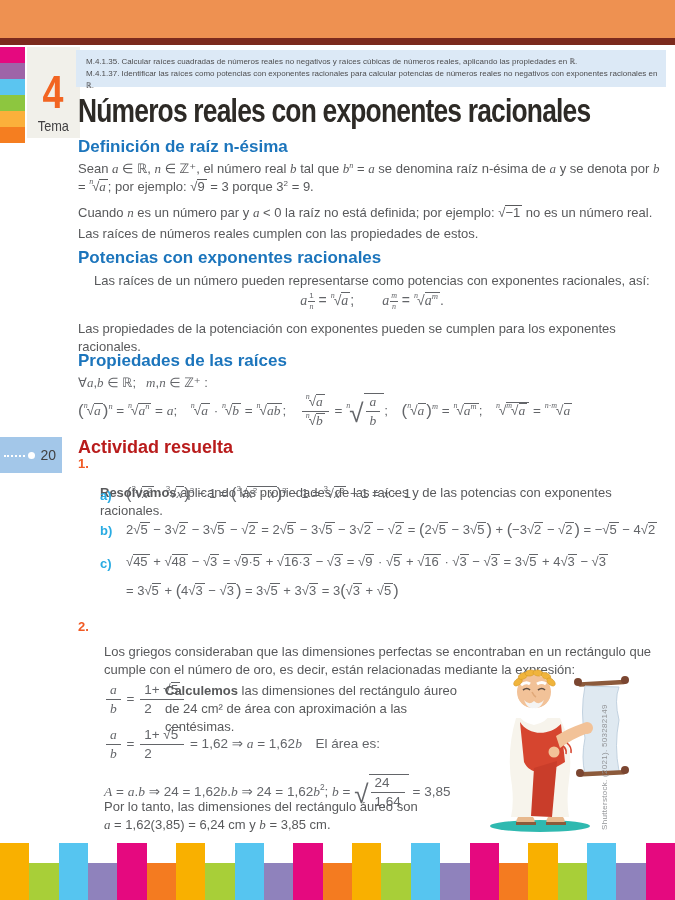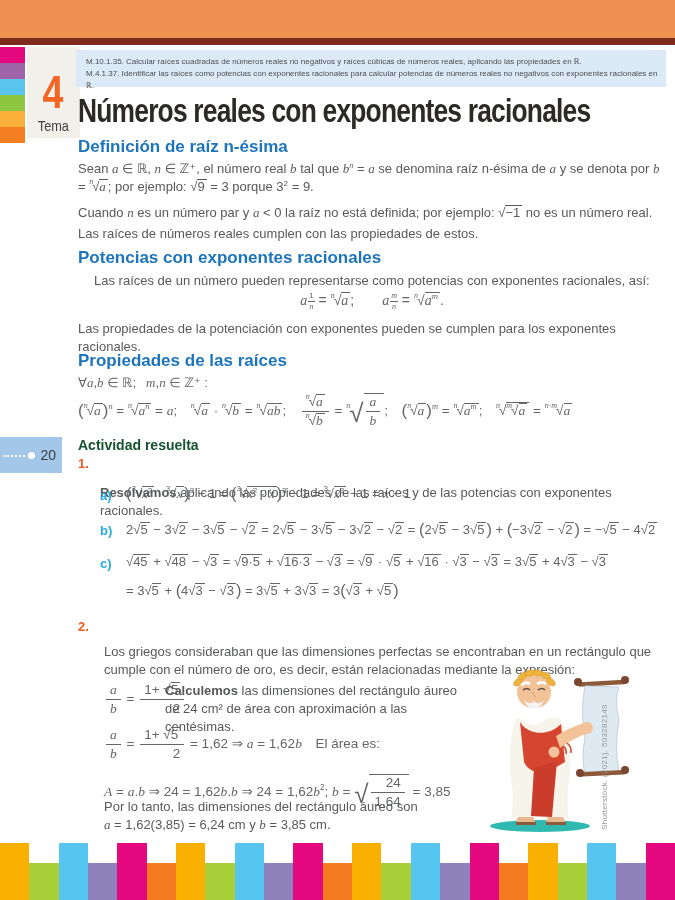--- a/index.html
+++ b/index.html
@@ -16,33 +16,33 @@
             display:flex;flex-direction:column;align-items:center;justify-content:flex-end;}
   .tema-number{font-size:47px;font-weight:bold;color:#F26522;line-height:1;transform:scaleX(.8);margin-bottom:2px;}
   .tema-label{font-size:15px;color:#414042;transform:scaleX(.85);margin-bottom:4px;}
   
   .standards{position:absolute;left:76px;top:50px;width:572px;height:26px;background:#DCE9F6;
              padding:6px 8px 5px 10px;font-size:8px;line-height:12px;color:#4D4D4F;}
   
   .title{position:absolute;left:78px;top:92px;font-size:33px;font-weight:bold;color:#2D2A26;
          transform:scaleX(.8);transform-origin:left top;white-space:nowrap;letter-spacing:-1px;}
   .h-blue{position:absolute;font-size:17px;font-weight:bold;color:#1C75BC;}
-  .h-orange{position:absolute;font-size:14px;font-weight:bold;color:#14532d;}
+  .h-orange{position:absolute;font-size:18px;font-weight:bold;color:#b91c1c;}
   .body-text{position:absolute;font-size:13px;line-height:18px;color:#58595B;}
   .math{color:#636569;}
   .num{position:absolute;font-size:13px;font-weight:bold;color:#F15A24;}
   .letter{position:absolute;font-size:13px;font-weight:bold;color:#29ABE2;}
   
   i{font-family:"Liberation Serif",serif;font-style:italic;}
   sup{font-size:.62em;line-height:0;}
   sup.ix{font-size:8px;vertical-align:7px;margin-right:-1px;}
   .rad{font-style:normal;}
   .rad2{font-size:26px;line-height:0;vertical-align:-7px;}
   .ov{display:inline-block;border-top:1px solid currentColor;padding:0 2px 0 0;line-height:1.1;}
-  .fr{display:inline-flex;flex-direction:column;vertical-align:middle;text-align:right;line-height:1.15;margin:0 2px;}
+  .fr{display:inline-flex;flex-direction:column;vertical-align:middle;text-align:left;line-height:1.15;margin:0 2px;}
   .fr .nu{border-bottom:1px solid currentColor;padding:0 4px 1px;}
   .fr .de{padding:1px 4px 0;}
   sup.sf{display:inline-flex;flex-direction:column;text-align:center;font-size:8px;line-height:1.2;vertical-align:7px;margin-left:1px;}
   sup.sf .nu{border-bottom:1px solid currentColor;padding:0 1px;}
   .par{font-size:1.25em;vertical-align:-1px;}
   
   .page-band{position:absolute;left:0;top:437px;width:62px;height:36px;background:#A3C7E9;
              display:flex;align-items:center;padding:0 6px 0 4px;box-sizing:border-box;}
   .leader{flex:1;border-bottom:2px dotted #ffffff;margin-right:3px;height:1px;}
   .leader-dot{width:7px;height:7px;border-radius:50%;background:#ffffff;margin-right:5px;}
@@ -72,21 +72,21 @@
       <div class="side-tab" style="background: rgb(251, 176, 59);"></div>
       <div class="side-tab" style="background: rgb(245, 126, 32);"></div>
     </div>
 
   <div class="tema-tab">
     <div class="tema-number">4</div>
     <div class="tema-label">Tema</div>
   </div>
 
   <div class="standards">
-    <div>M.10.1.35. Calcular raíces cuadradas de números reales no negativos y raíces cúbicas de números reales, aplicando las propiedades en ℝ.</div>
+    <div>M.4.1.35. Calcular raíces cuadradas de números reales no negativos y raíces cúbicas de números reales, aplicando las propiedades en ℝ.</div>
     <div>M.4.1.37. Identificar las raíces como potencias con exponentes racionales para calcular potencias de números reales no negativos con exponentes racionales en ℝ.</div>
   </div>
 
   <div class="title">Números reales con exponentes racionales</div>
 
   <div class="h-blue" style="left:78px;top:137px;">Definición de raíz n-ésima</div>
   <div class="body-text" style="left:78px;top:160px;width:588px;">Sean <i>a</i> ∈ ℝ, <i>n</i> ∈ ℤ⁺, el número real <i>b</i> tal que <i>b</i><sup><i>n</i></sup> = <i>a</i> se denomina raíz n-ésima de <i>a</i> y se denota por <i>b</i> = <sup class="ix"><i>n</i></sup><span class="rad">√</span><span class="ov"><i>a</i></span>; por ejemplo: <span class="rad">√</span><span class="ov">9</span> = 3 porque 3<sup>2</sup> = 9.</div>
   <div class="body-text" style="left:78px;top:204px;width:588px;">Cuando <i>n</i> es un número par y <i>a</i> &lt; 0 la raíz no está definida; por ejemplo: <span class="rad">√</span><span class="ov">−1</span> no es un número real.</div>
   <div class="body-text" style="left:78px;top:225px;width:588px;">Las raíces de números reales cumplen con las propiedades de estos.</div>
 

